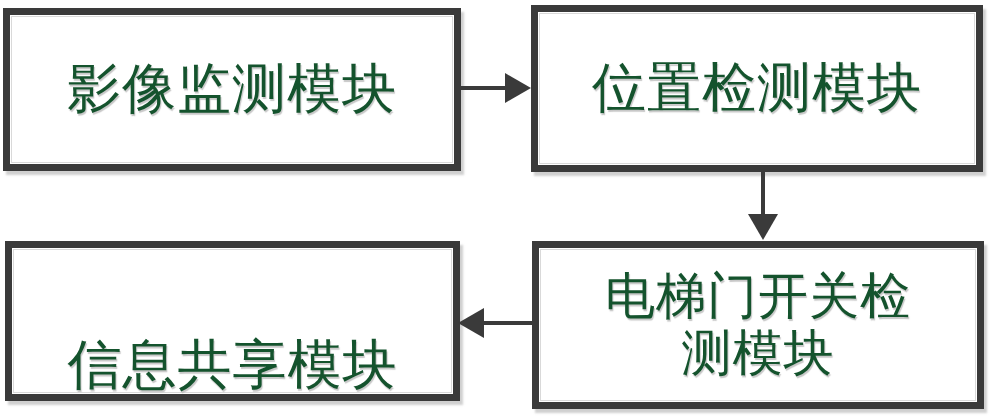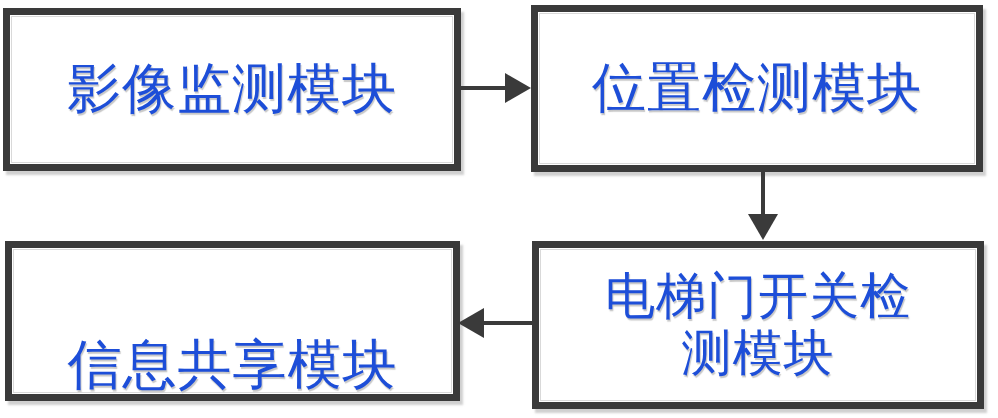--- a/index.html
+++ b/index.html
@@ -32,21 +32,21 @@
   }
   .node .inner-rule {
     position: absolute;
     top: 1px; left: 1px; right: 1px; bottom: 1px;
     border: 1px solid #d9d9d9;
     pointer-events: none;
   }
   .node-label {
     position: relative;
     z-index: 2;
-    color: #1d4ed8;
+    color: #14532d;
     text-align: center;
     line-height: 1.05;
     letter-spacing: 1px;
     text-shadow: 1px 2px 1px rgba(180,180,180,0.75);
     white-space: pre-line;
   }
 
   
   #node-image-monitor    { left: 3px;   top: 8px;   width: 458px; height: 163px; }
   #node-position-detect  { left: 531px; top: 5px;   width: 452px; height: 167px; }

